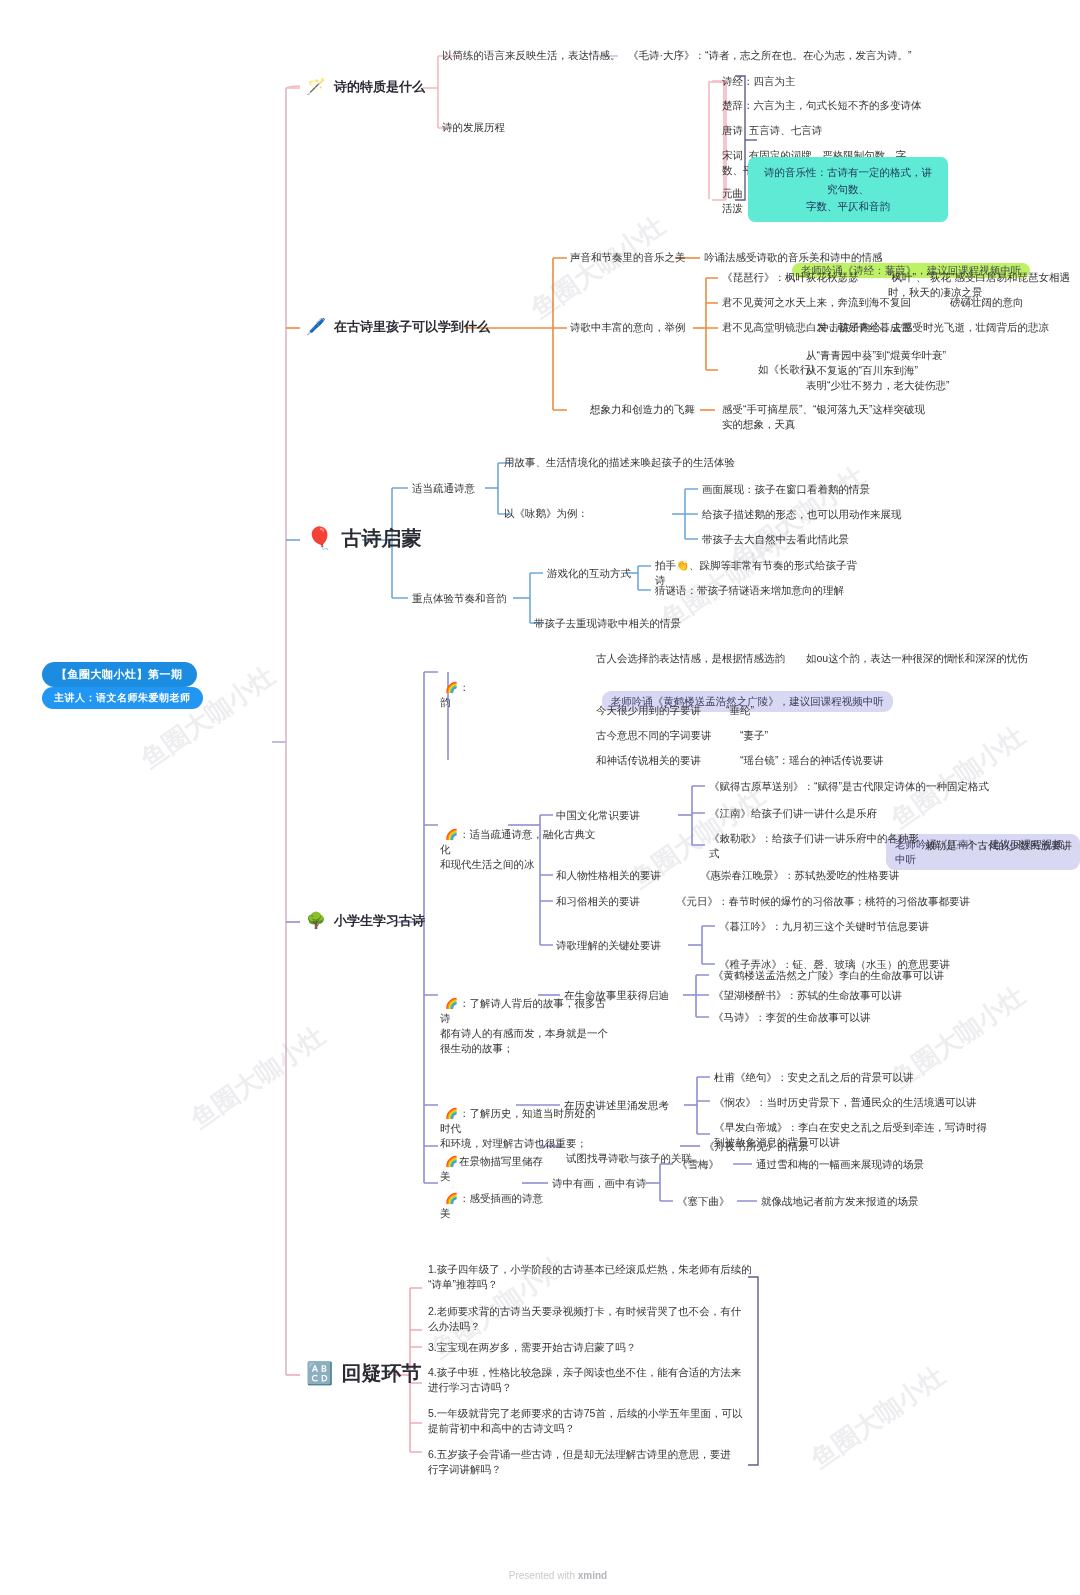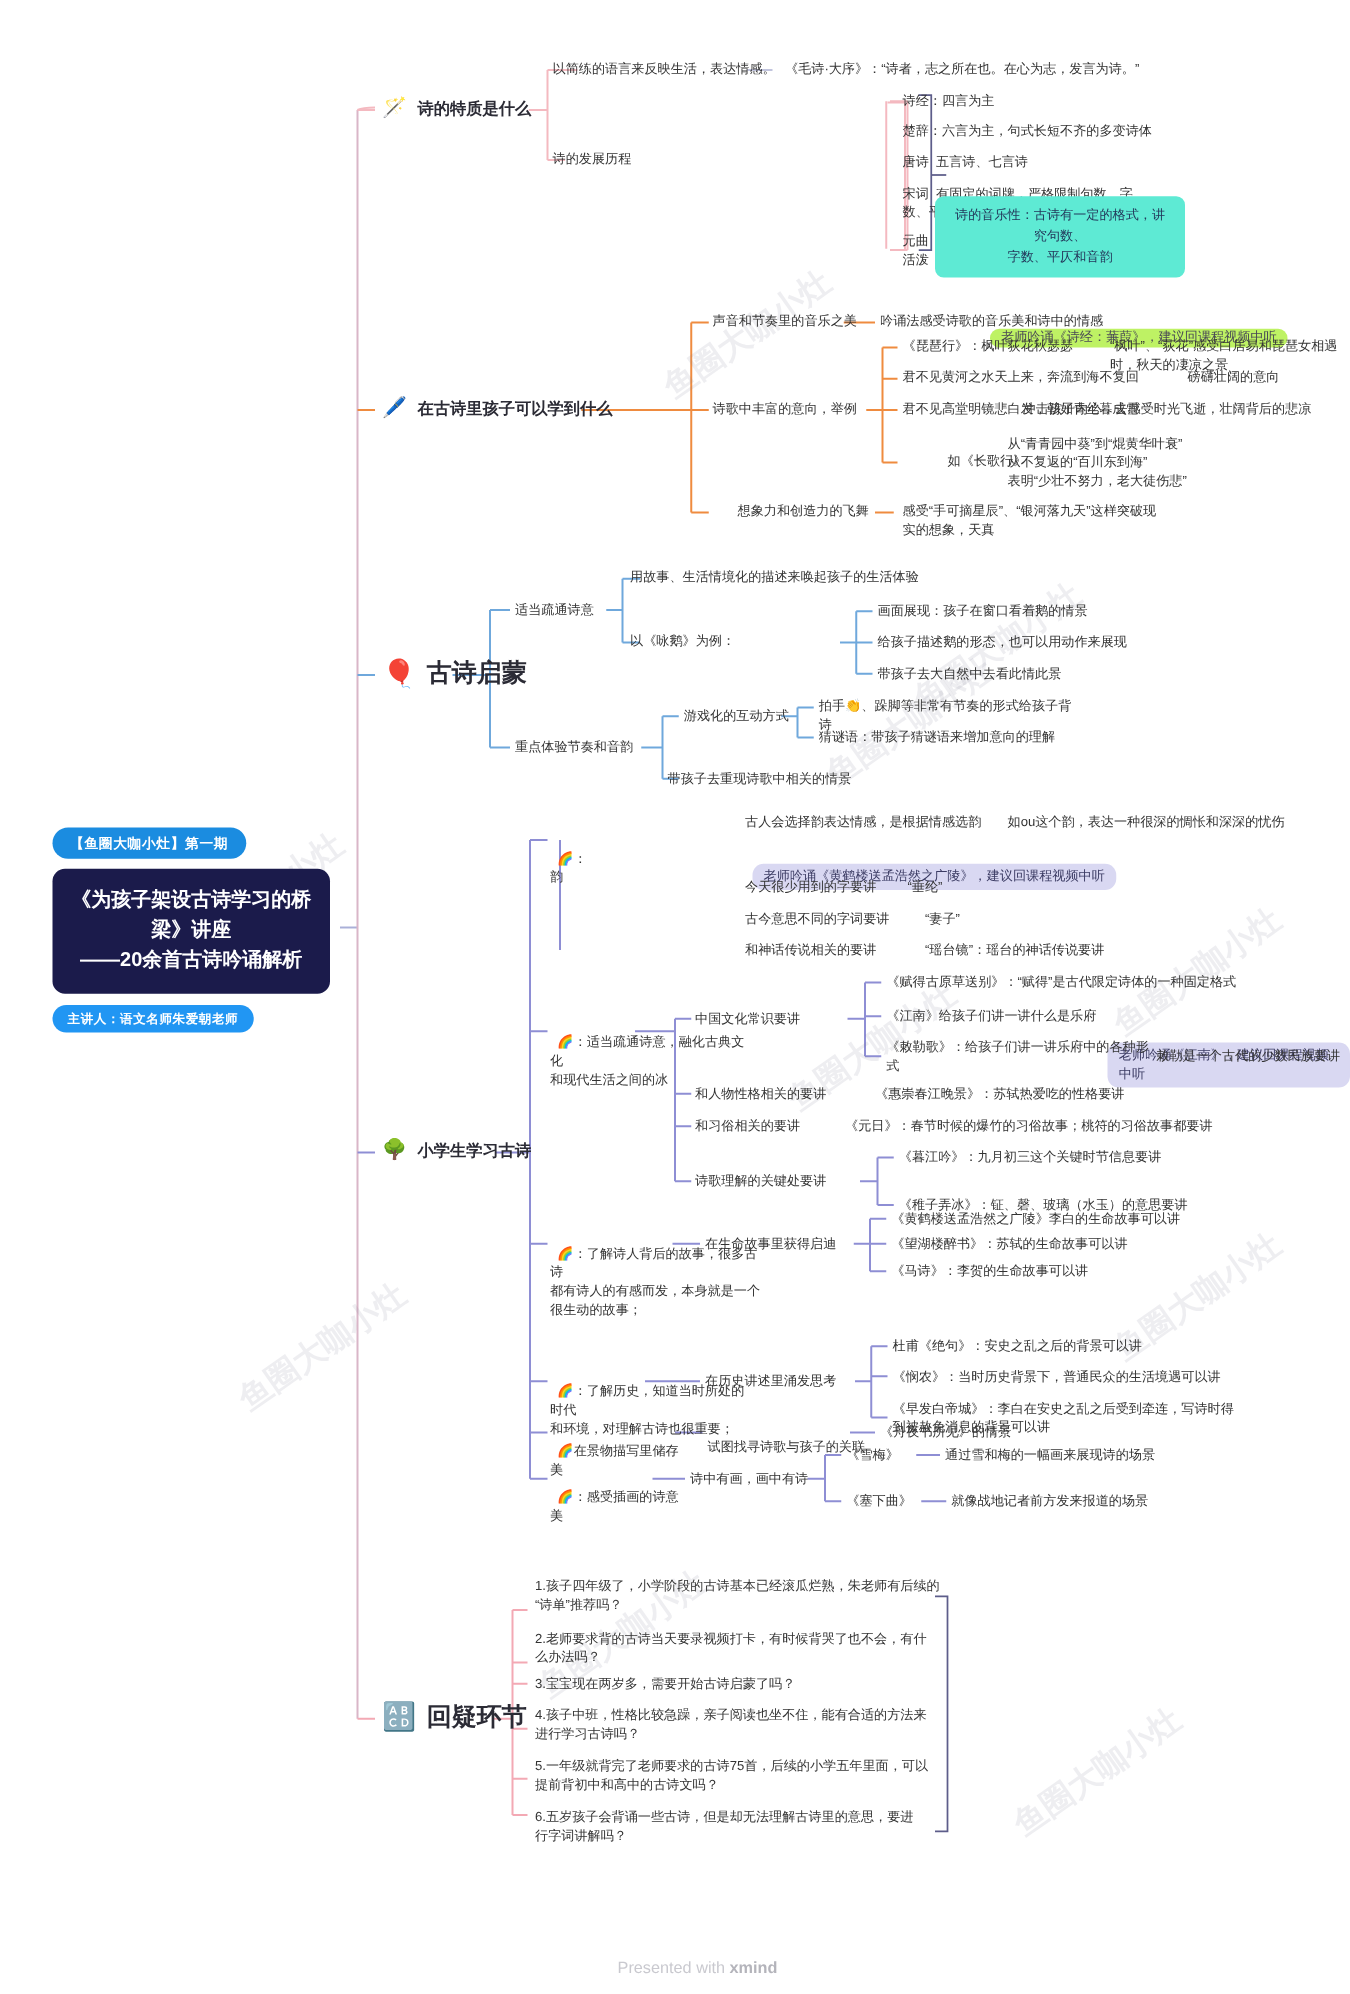--- a/index.html
+++ b/index.html
@@ -41,21 +41,21 @@
   .branch-head.big .lbl{font-size:20px;}
   .branch-head.big .ico{font-size:22px;}
   
   .wm{
     position:absolute;color:rgba(120,120,150,.13);font-size:26px;font-weight:bold;
     transform:rotate(-35deg);white-space:nowrap;pointer-events:none;user-select:none;
   }
   
   #footer{
     position:absolute;left:0;right:0;bottom:14px;text-align:center;
-    font-size:13px;color:#c9c9cf;margin-left:36px;
+    font-size:10px;color:#c9c9cf;margin-left:36px;
   }
   #footer b{color:#b4b4bb;}
 </style>
 </head>
 <body>
 
 <svg class="wires" viewBox="0 0 1080 1595">
   <g fill="none" stroke-width="1.6">
 
     <path d="M272 742 L286 742" stroke="#aab0d8"></path>
@@ -156,25 +156,20 @@
 <div class="wm" style="left:880px;top:760px;">鱼圈大咖小灶</div>
 <div class="wm" style="left:620px;top:820px;">鱼圈大咖小灶</div>
 <div class="wm" style="left:180px;top:1060px;">鱼圈大咖小灶</div>
 <div class="wm" style="left:880px;top:1020px;">鱼圈大咖小灶</div>
 <div class="wm" style="left:420px;top:1290px;">鱼圈大咖小灶</div>
 <div class="wm" style="left:800px;top:1400px;">鱼圈大咖小灶</div>
 <div class="wm" style="left:130px;top:700px;">鱼圈大咖小灶</div>
 
 <div id="center-group">
   <div class="pill">【鱼圈大咖小灶】第一期</div>
-  <div id="title-box">
-    <div>《为孩子架设古诗学习的桥</div>
-    <div>梁》讲座</div>
-    <div>——20余首古诗吟诵解析</div>
-  </div>
   <div class="pill small">主讲人：语文名师朱爱朝老师</div>
 </div>
 
 <div class="branch-head" style="left:306px;top:78px;">
   <span class="ico">🪄</span>
   <span class="lbl">诗的特质是什么</span>
 </div>
 <div class="t" style="left:442px;top:48px;">以简练的语言来反映生活，表达情感。</div>
 <div class="t" style="left:628px;top:48px;">《毛诗·大序》：“诗者，志之所在也。在心为志，发言为诗。”</div>
 <div class="t" style="left:442px;top:120px;">诗的发展历程</div>

